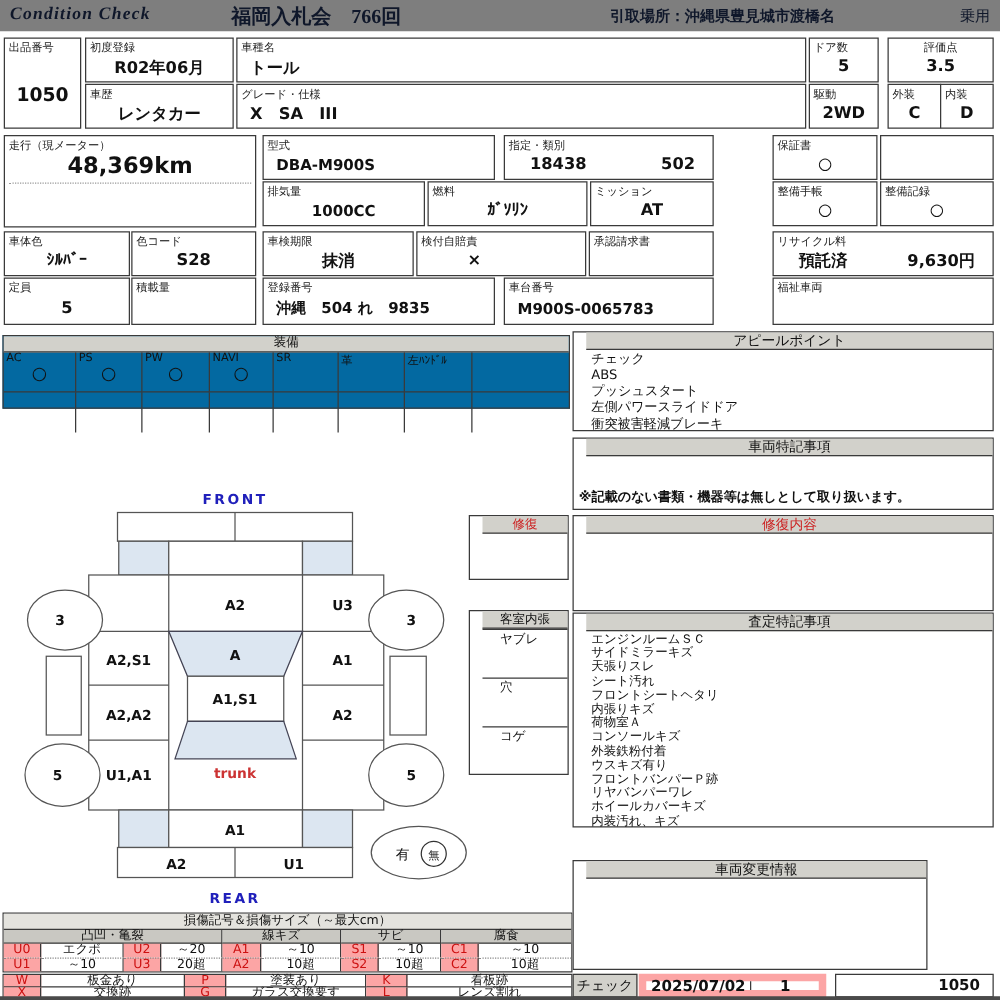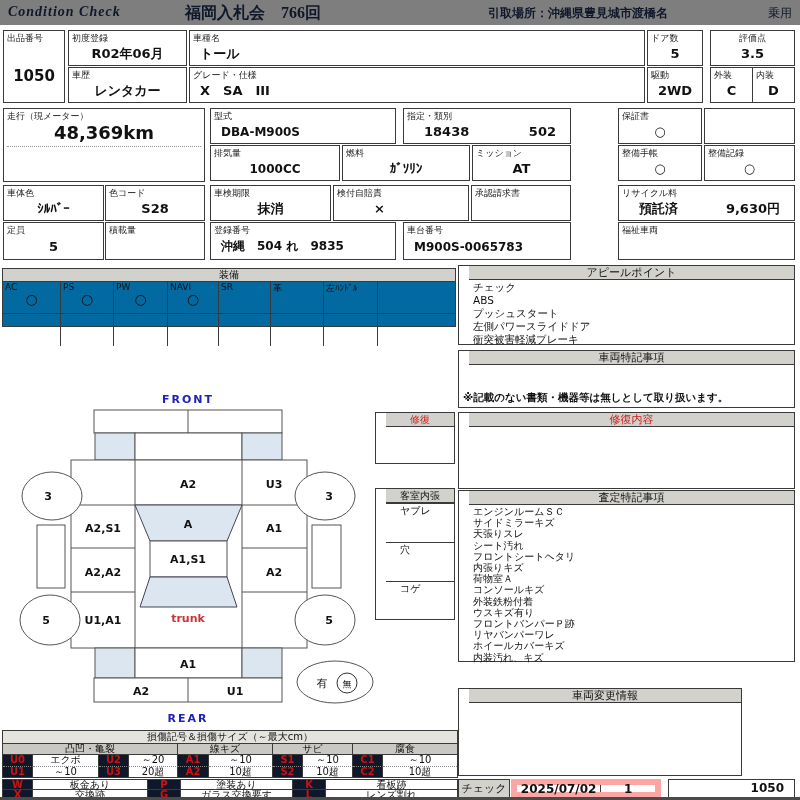--- a/index.html
+++ b/index.html
@@ -51,21 +51,21 @@
   
   .legend { position:absolute; left:2px; top:730px; width:456px; border:1px solid #3a3a3a; font-size:10px; background:#fff; }
   .leg-title { height:13px; background:#e4e3de; border-bottom:1px solid #3a3a3a; text-align:center; line-height:12px; }
   .leg-groups { display:grid; grid-template-columns:175px 95px 80px auto; }
   .leg-groups div { background:#c9c8c2; border-right:1px solid #3a3a3a; border-bottom:1px solid #3a3a3a; text-align:center; height:11px; line-height:10px; }
   .leg-groups div:last-child { border-right:none; }
   .leg-row { display:grid; grid-template-columns:30px 66px 30px 49px 31px 64px 30px 50px 30px auto; }
   .leg-row div { border-right:1px solid #3a3a3a; text-align:center; height:11px; line-height:10px; }
   .leg-row div:last-child { border-right:none; }
   .leg-row.dotted div { border-top:1px dotted #888; }
-  .code { background:#0f172a; color:#cc1111; font-weight:bold; }
+  .code { background:#fca5a5; color:#cc1111; font-weight:normal; }
   .legend2 { position:absolute; left:2px; top:779px; width:456px; border:1px solid #3a3a3a; font-size:10px; background:#fff; }
   .leg2-row { display:grid; grid-template-columns:30px 115px 33px 112px 33px auto; }
   .leg2-row div { border-right:1px solid #3a3a3a; border-bottom:1px solid #3a3a3a; text-align:center; height:10px; line-height:9px; }
   .leg2-row:last-child div { border-bottom:none; }
   .leg2-row div:last-child { border-right:none; }
 
   
   .chk-label { position:absolute; left:458px; top:779px; width:52px; height:19px; background:#d2d1cb; border:1px solid #3a3a3a; font-size:11px; text-align:center; line-height:17px; }
   .chk-box { position:absolute; left:511px; top:779px; width:150px; height:19px; border:6px solid #fca5a5; display:flex; font-weight:bold; font-size:12px; }
   .chk-date { flex:1.55; display:flex; align-items:center; justify-content:center; border-right:1px solid #3a3a3a; }

